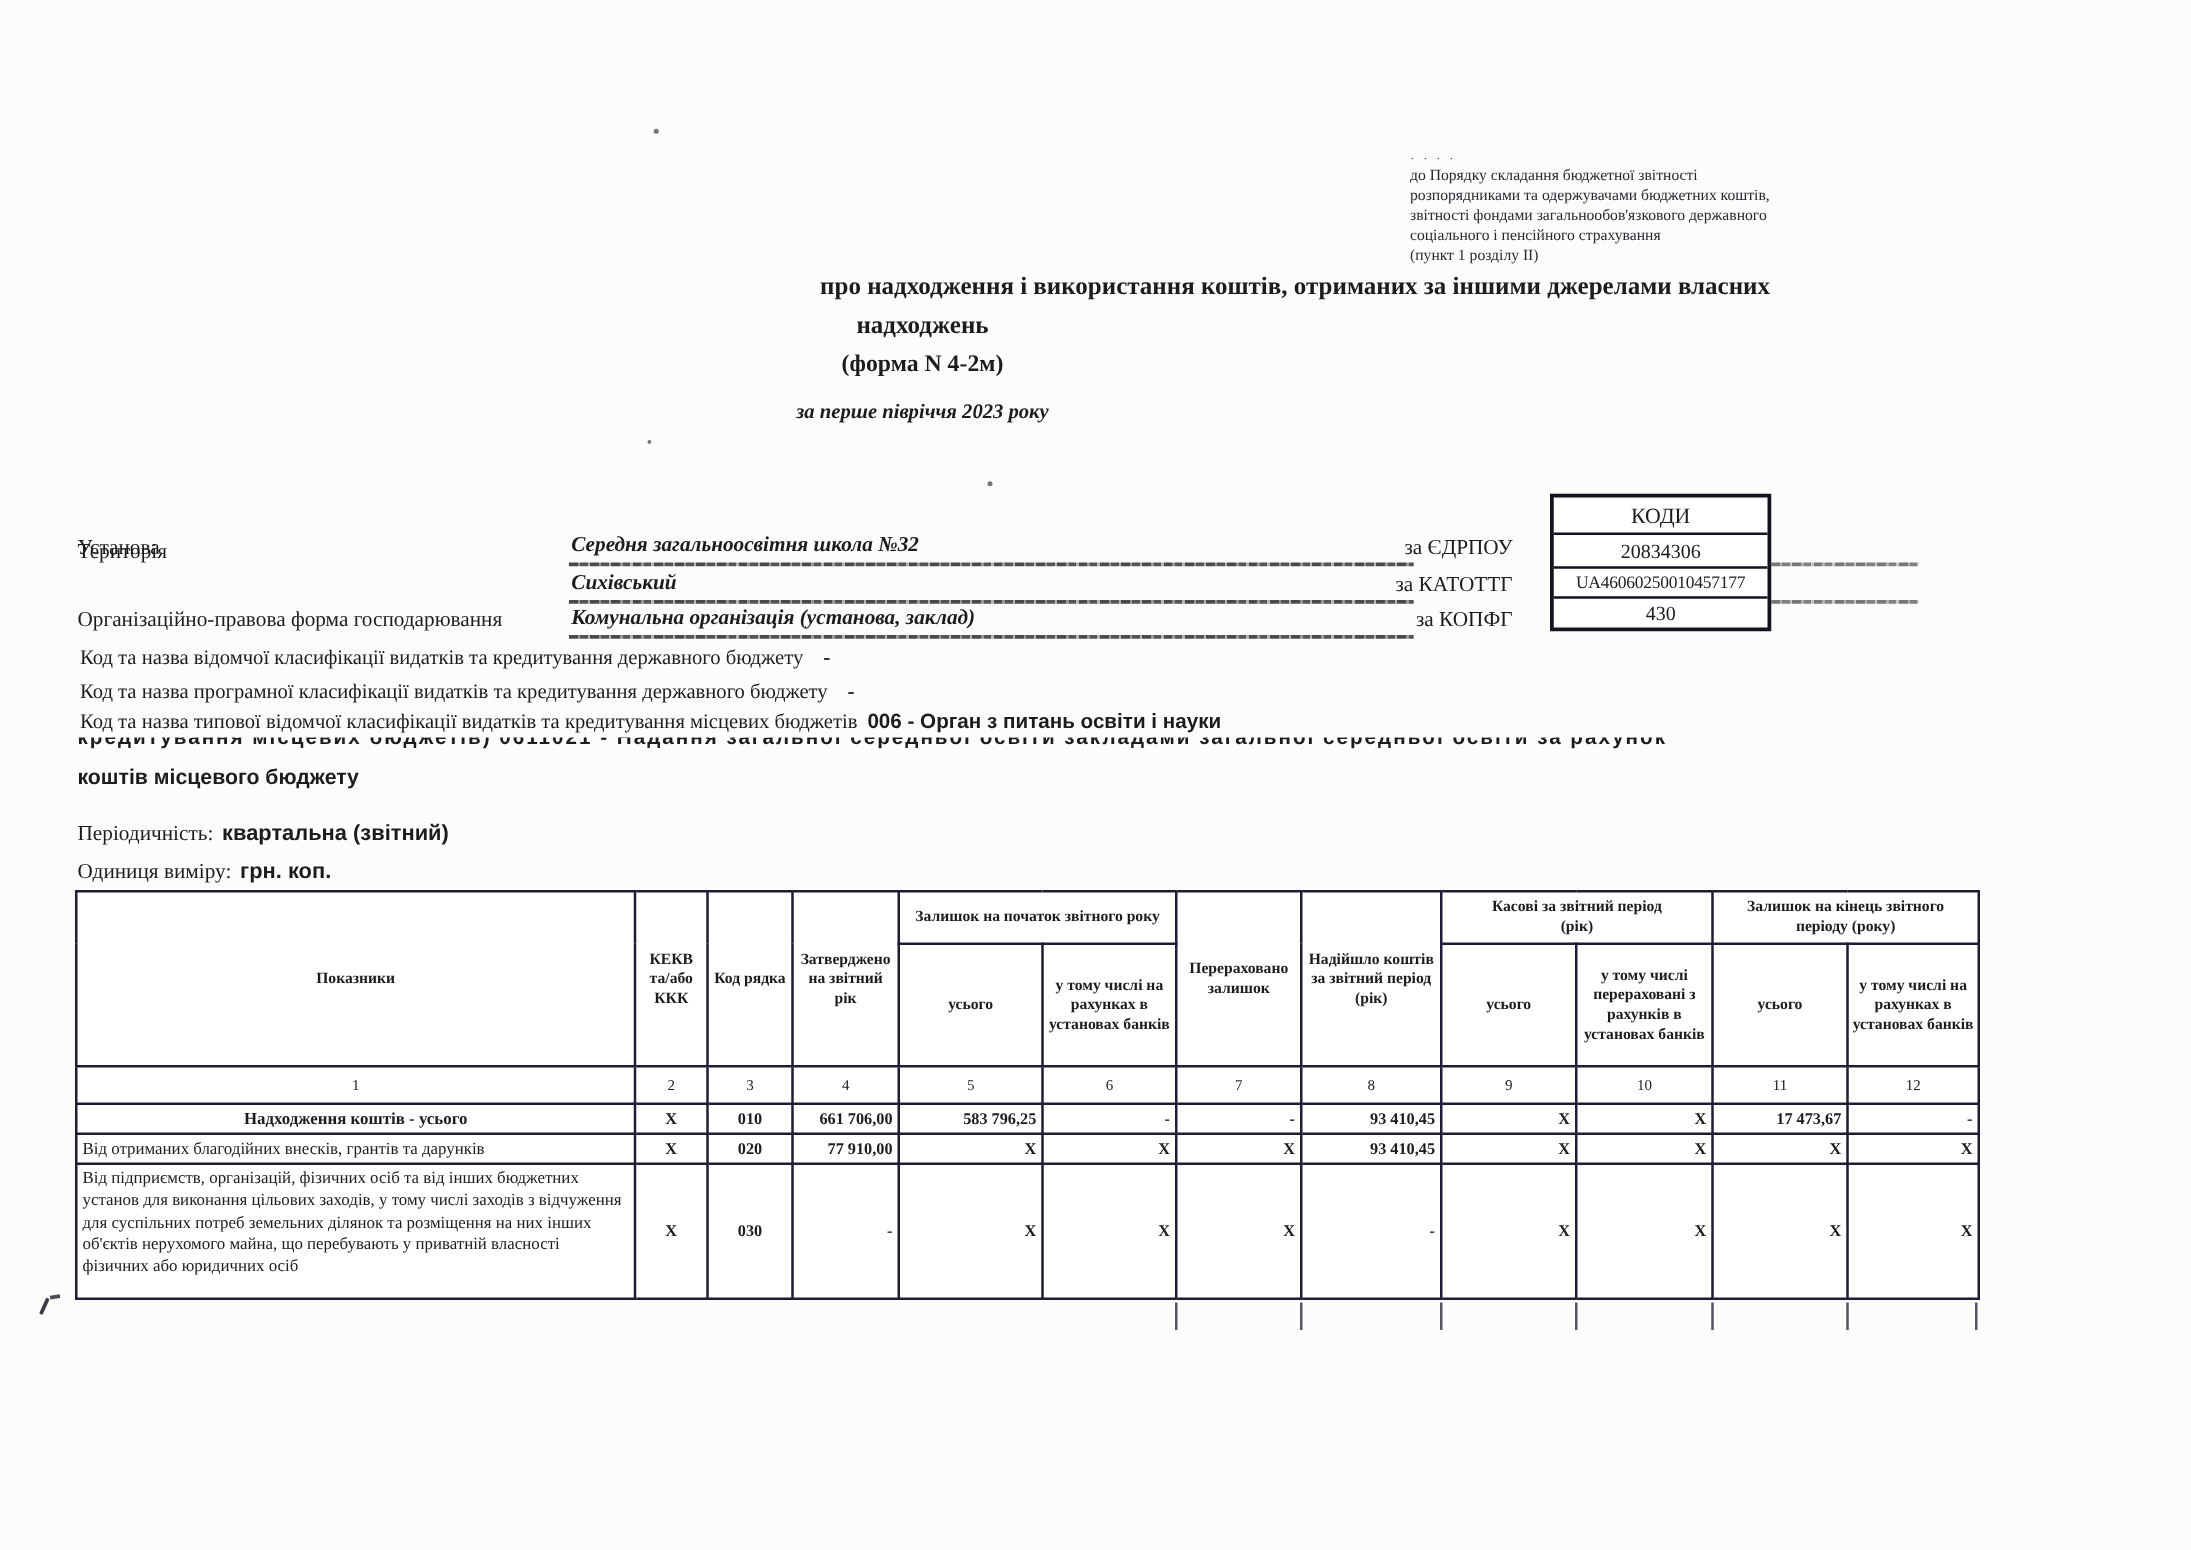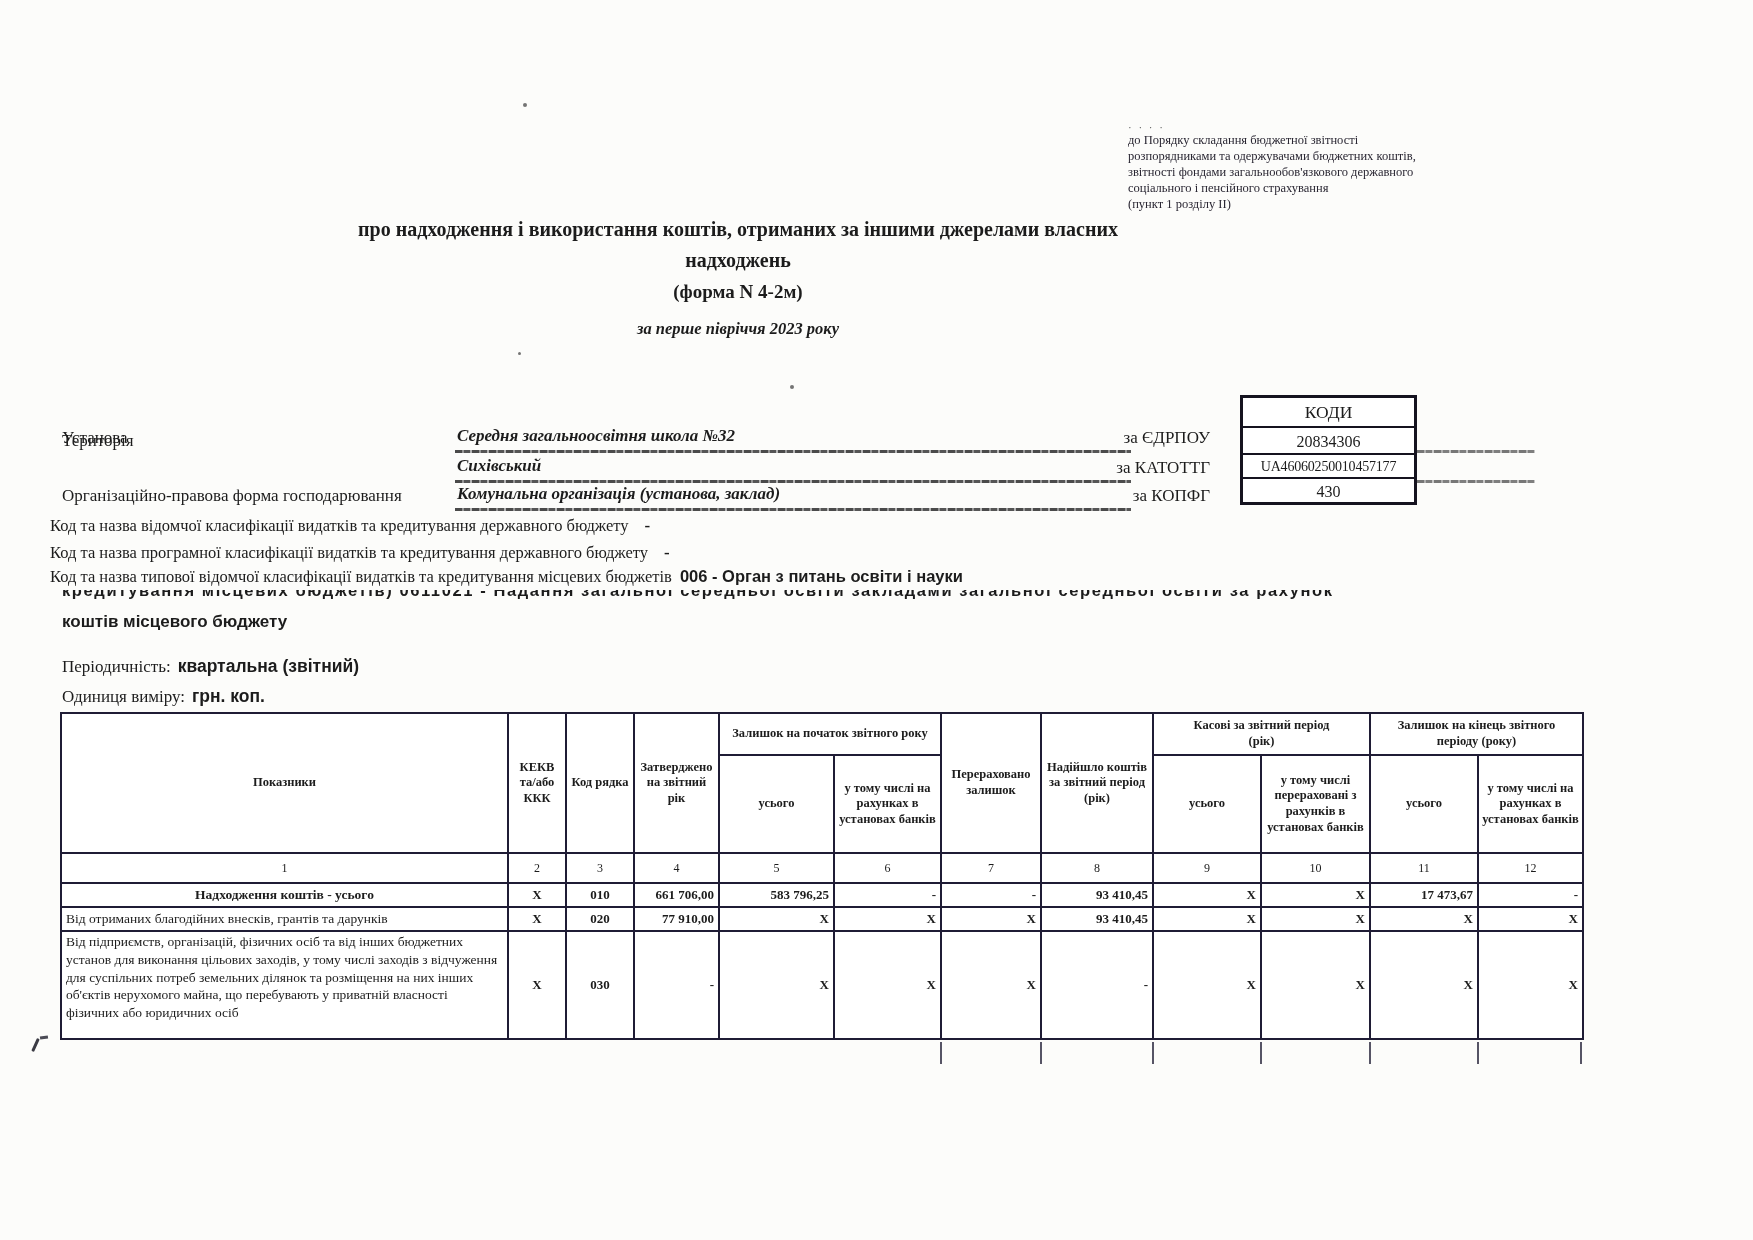--- a/index.html
+++ b/index.html
@@ -13,21 +13,21 @@
   }
   .abs { position:absolute; }
 
   
   .corner-note { left:1128px; top:122px; width:310px; font-size:12.5px; line-height:16px; color:#2a2733; }
   .corner-note .dots { font-size:11px; letter-spacing:2px; line-height:10px; color:#555; }
 
   
   .title-block { left:60px; top:218px; width:1356px; text-align:center; }
   .title-block .t1 { font-size:20px; font-weight:bold; margin-bottom:10px; }
-  .title-block .t2 { font-size:20px; font-weight:bold; margin-bottom:8px; }
+  .title-block .t2 { font-size:20px; font-weight:bold; margin-bottom:8px;text-align:right; }
   .title-block .t3 { font-size:20px; font-weight:bold; margin-bottom:9px; }
   .title-block .t4 { font-size:19px; font-weight:bold; margin-bottom:16px; }
   .title-block .t5 { font-size:16.5px; font-weight:bold; font-style:italic; }
 
   
   .codes-box { left:1240px; top:395px; width:177px; border:3px solid #15131f; background:#fff; }
   .codes-box .cb-row { text-align:center; border-top:2px solid #15131f; }
   .codes-box .cb-head { border-top:none; height:28px; line-height:28px; font-size:17.5px; }
   .cb-v1 { height:27px; line-height:27px; font-size:16px; }
   .cb-v2 { height:24px; line-height:24px; font-size:14px; letter-spacing:-0.2px; }
@@ -35,21 +35,21 @@
 
   
   .field-label { left:62px; font-size:17px; }
   .field-value { left:455px; width:676px; font-size:17px; font-weight:bold; font-style:italic; padding-left:2px; }
   .underline { left:455px; width:676px; height:3px;
     background:repeating-linear-gradient(90deg,#4a4a4a 0 7px,#969696 7px 9px,#555 9px 15px,#b5b5b5 15px 17px); }
   .underline-right { width:118px; left:1417px; opacity:.75; }
   .code-label { left:1058px; width:152px; text-align:right; font-size:17px; }
 
   
-  .class-line { left:50px; font-size:16.5px; white-space:nowrap; }
+  .class-line { left:64px; font-size:16.5px; white-space:nowrap; }
   .dash-val { font-weight:bold; margin-left:16px; font-size:17px; }
   .sans-bold { font-family:"Liberation Sans", sans-serif; font-weight:bold; }
   .typ-val { font-size:16.5px; margin-left:8px; }
   .clipped-line { left:62px; top:590px; width:1356px; height:16px; overflow:hidden;
     font-family:"Liberation Sans",sans-serif; font-weight:bold; font-size:16.5px;
     letter-spacing:1.6px; white-space:nowrap; }
   .clipped-line span { position:relative; top:-9px; display:inline-block; }
   .clip-tail { left:62px; top:612px; font-size:17px; }
 
   .meta-line { left:62px; font-size:17px; }

